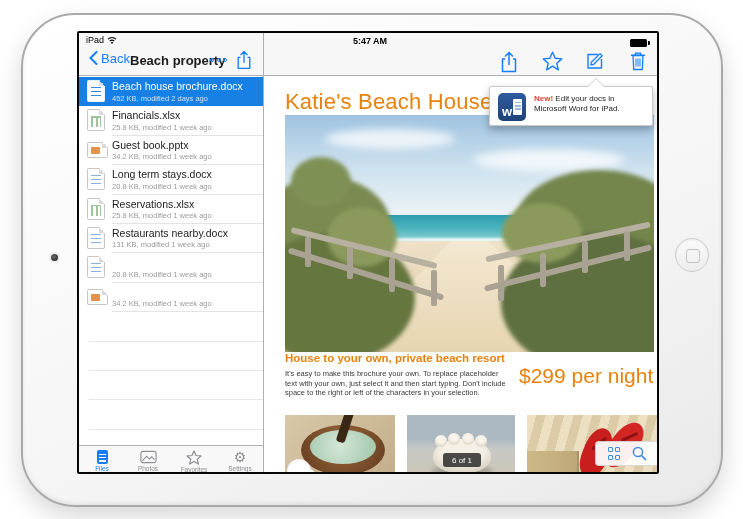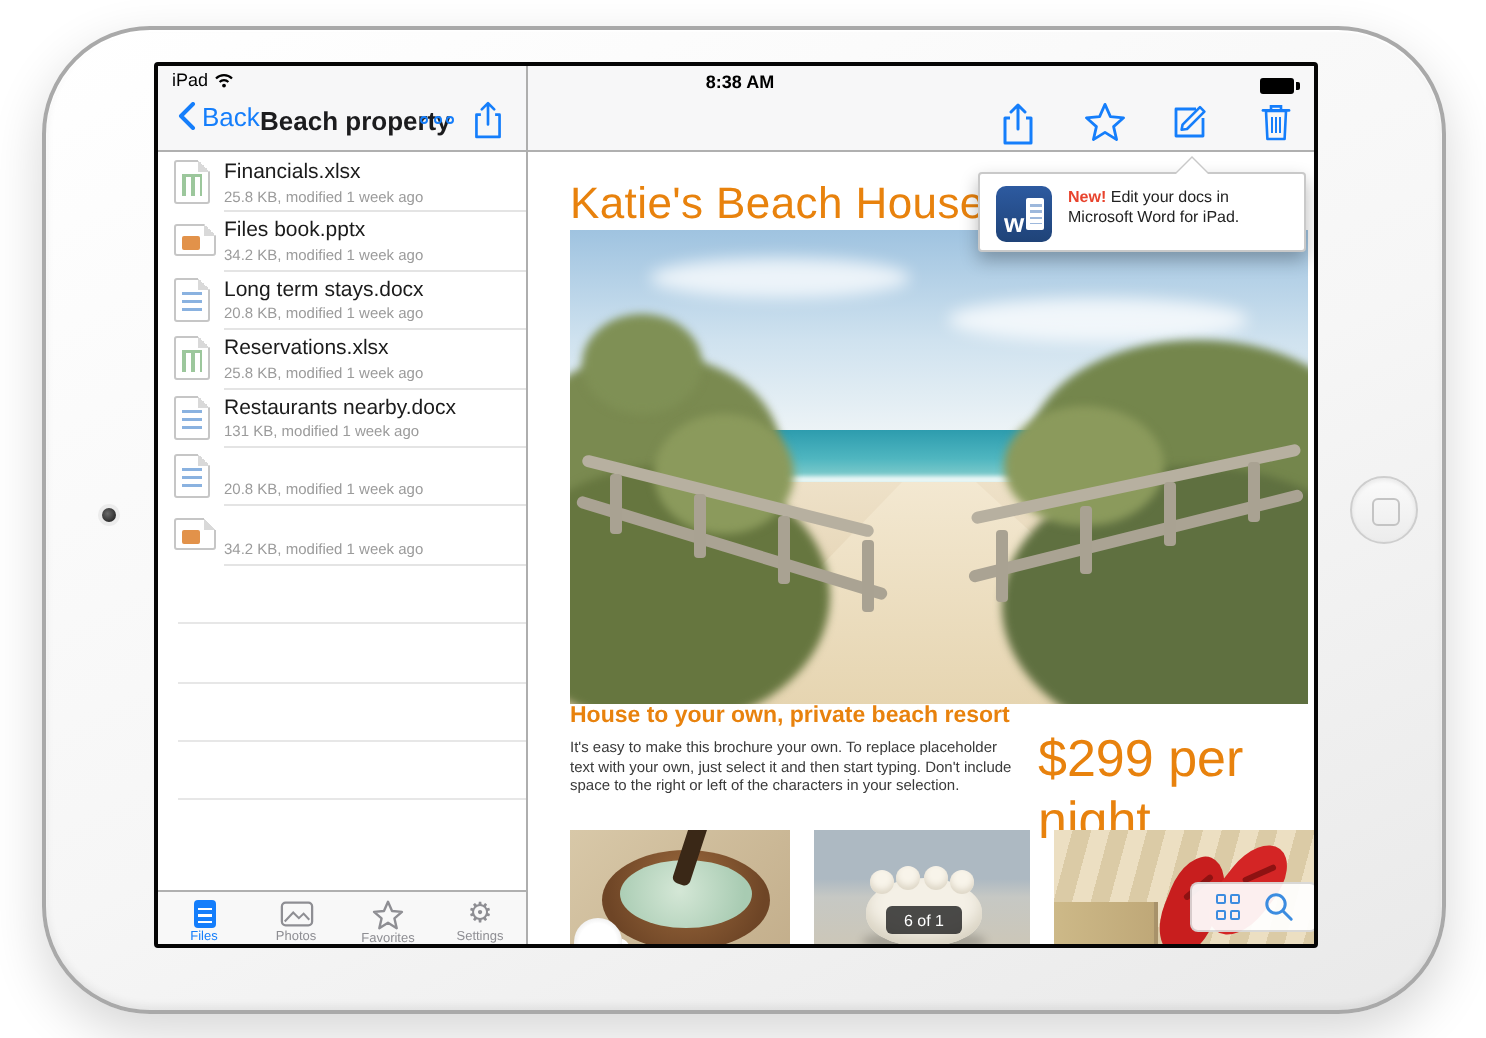--- a/index.html
+++ b/index.html
@@ -91,21 +91,21 @@
   .tab[data-active="true"] .files-glyph{background:#157EFB;}
   .files-glyph::after{content:"";position:absolute;left:2px;right:2px;top:3.5px;
     height:8px;background:repeating-linear-gradient(180deg,#fff 0 1.2px,transparent 1.2px 3.2px);}
   .gear-glyph{font-family:"DejaVu Sans",sans-serif;font-size:14px;line-height:14px;}
 
   
   .preview{position:absolute;left:185px;top:44px;width:397px;height:399px;background:#fff;}
   .doc-title{position:absolute;left:21px;top:12px;font-size:22px;color:#E8820D;letter-spacing:.2px;}
   .doc-heading{position:absolute;left:21px;top:275px;font-size:11.5px;font-weight:700;color:#E8820D;}
   .doc-body{position:absolute;left:21px;top:292px;width:226px;font-size:7.5px;line-height:9.6px;color:#3a3a3a;}
-  .doc-price{position:absolute;left:255px;top:287px;font-size:26px;color:#E8820D;}
+  .doc-price{position:absolute;left:255px;top:287px;font-size:21px;color:#E8820D;}
 
   
   .photo{position:absolute;left:21px;top:38px;width:369px;height:237px;overflow:hidden;background:#e9f1f5;}
   .ph-sky{position:absolute;left:0;top:0;right:0;height:100px;
     background:linear-gradient(180deg,#9fc3e0 0%,#cfe2ef 55%,#ecf3f6 100%);}
   .ph-cloud{position:absolute;border-radius:50%;background:rgba(255,255,255,.75);filter:blur(4px);}
   .ph-sea{position:absolute;left:0;top:100px;right:0;height:26px;
     background:linear-gradient(180deg,#2d9cae 0%,#4fb6c0 55%,#8ed2cf 100%);}
   .ph-foam{position:absolute;left:0;top:123px;right:0;height:4px;background:rgba(255,255,255,.85);
     border-radius:50%;filter:blur(1px);}
@@ -192,21 +192,21 @@
       <div class="status-left">
         <span>iPad</span>
         <span>
           <svg width="10" height="8" viewBox="0 0 10 8">
             <path d="M1 3.2 A5.6 5.6 0 0 1 9 3.2" fill="none" stroke="#000" stroke-width="1.1"></path>
             <path d="M2.8 5 A3.1 3.1 0 0 1 7.2 5" fill="none" stroke="#000" stroke-width="1.1"></path>
             <circle cx="5" cy="6.8" r="0.95" fill="#000"></circle>
           </svg>
         </span>
       </div>
-      <div class="status-time">8:38 AM</div>
+      <div class="status-time">5:47 AM</div>
       <div class="battery"></div>
 
       <div class="back-btn">
         <span>
           <svg width="9" height="14" viewBox="0 0 9 14">
               <polyline points="7.5,1 1.5,7 7.5,13" fill="none" stroke="#157EFB" stroke-width="2" stroke-linecap="round" stroke-linejoin="round"></polyline>
             </svg>
         </span>
         <span class="back-label">Back</span>
       </div>
@@ -243,28 +243,33 @@
       <div class="tb-btn tb-trash">
         <svg width="16" height="20" viewBox="0 0 16 20">
           <path d="M1.5 4.2 H14.5" fill="none" stroke="#157EFB" stroke-width="1.4" stroke-linecap="round"></path>
           <path d="M5.5 4 V2.2 H10.5 V4" fill="none" stroke="#157EFB" stroke-width="1.3"></path>
           <path d="M3 4.5 H13 L12.3 18.5 H3.7 Z" fill="none" stroke="#157EFB" stroke-width="1.3" stroke-linejoin="round"></path>
           <path d="M6 7.5 V15.5 M8 7.5 V15.5 M10 7.5 V15.5" stroke="#157EFB" stroke-width="1"></path>
         </svg>
       </div>
 
       <div class="file-list">
+        <div class="file-row" data-selected="true">
+          <span class="ficon" data-type="docx"></span>
+          <span class="file-name">Beach house brochure.docx</span>
+          <span class="file-meta">452 KB, modified 2 days ago</span>
+        </div>
         <div class="file-row" data-selected="false">
           <span class="ficon" data-type="xlsx"></span>
           <span class="file-name">Financials.xlsx</span>
           <span class="file-meta">25.8 KB, modified 1 week ago</span>
         </div>
         <div class="file-row" data-selected="false">
           <span class="ficon" data-type="pptx"></span>
-          <span class="file-name">Files book.pptx</span>
+          <span class="file-name">Guest book.pptx</span>
           <span class="file-meta">34.2 KB, modified 1 week ago</span>
         </div>
         <div class="file-row" data-selected="false">
           <span class="ficon" data-type="docx"></span>
           <span class="file-name">Long term stays.docx</span>
           <span class="file-meta">20.8 KB, modified 1 week ago</span>
         </div>
         <div class="file-row" data-selected="false">
           <span class="ficon" data-type="xlsx"></span>
           <span class="file-name">Reservations.xlsx</span>

